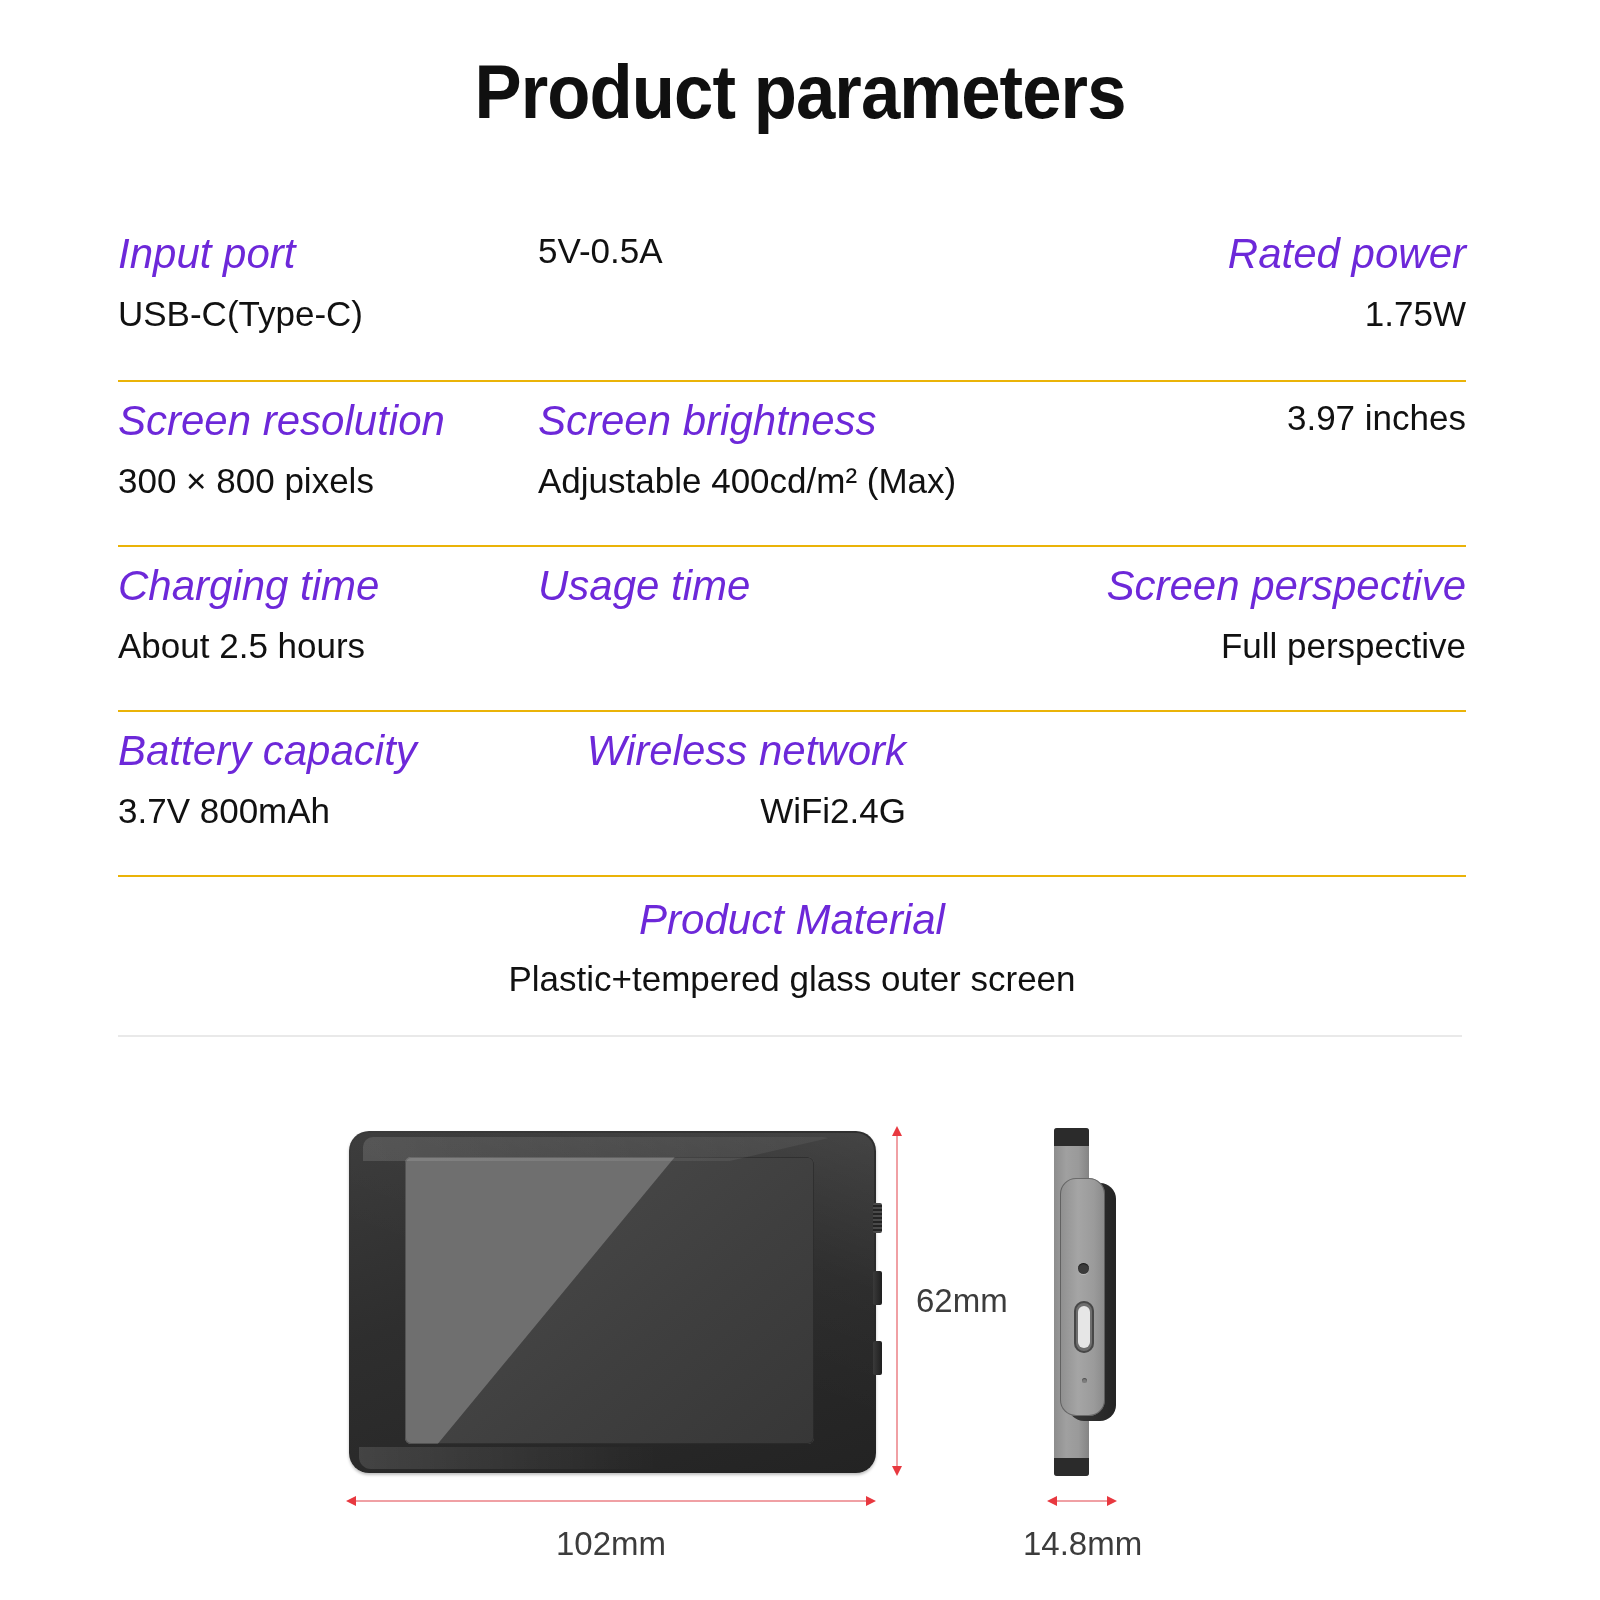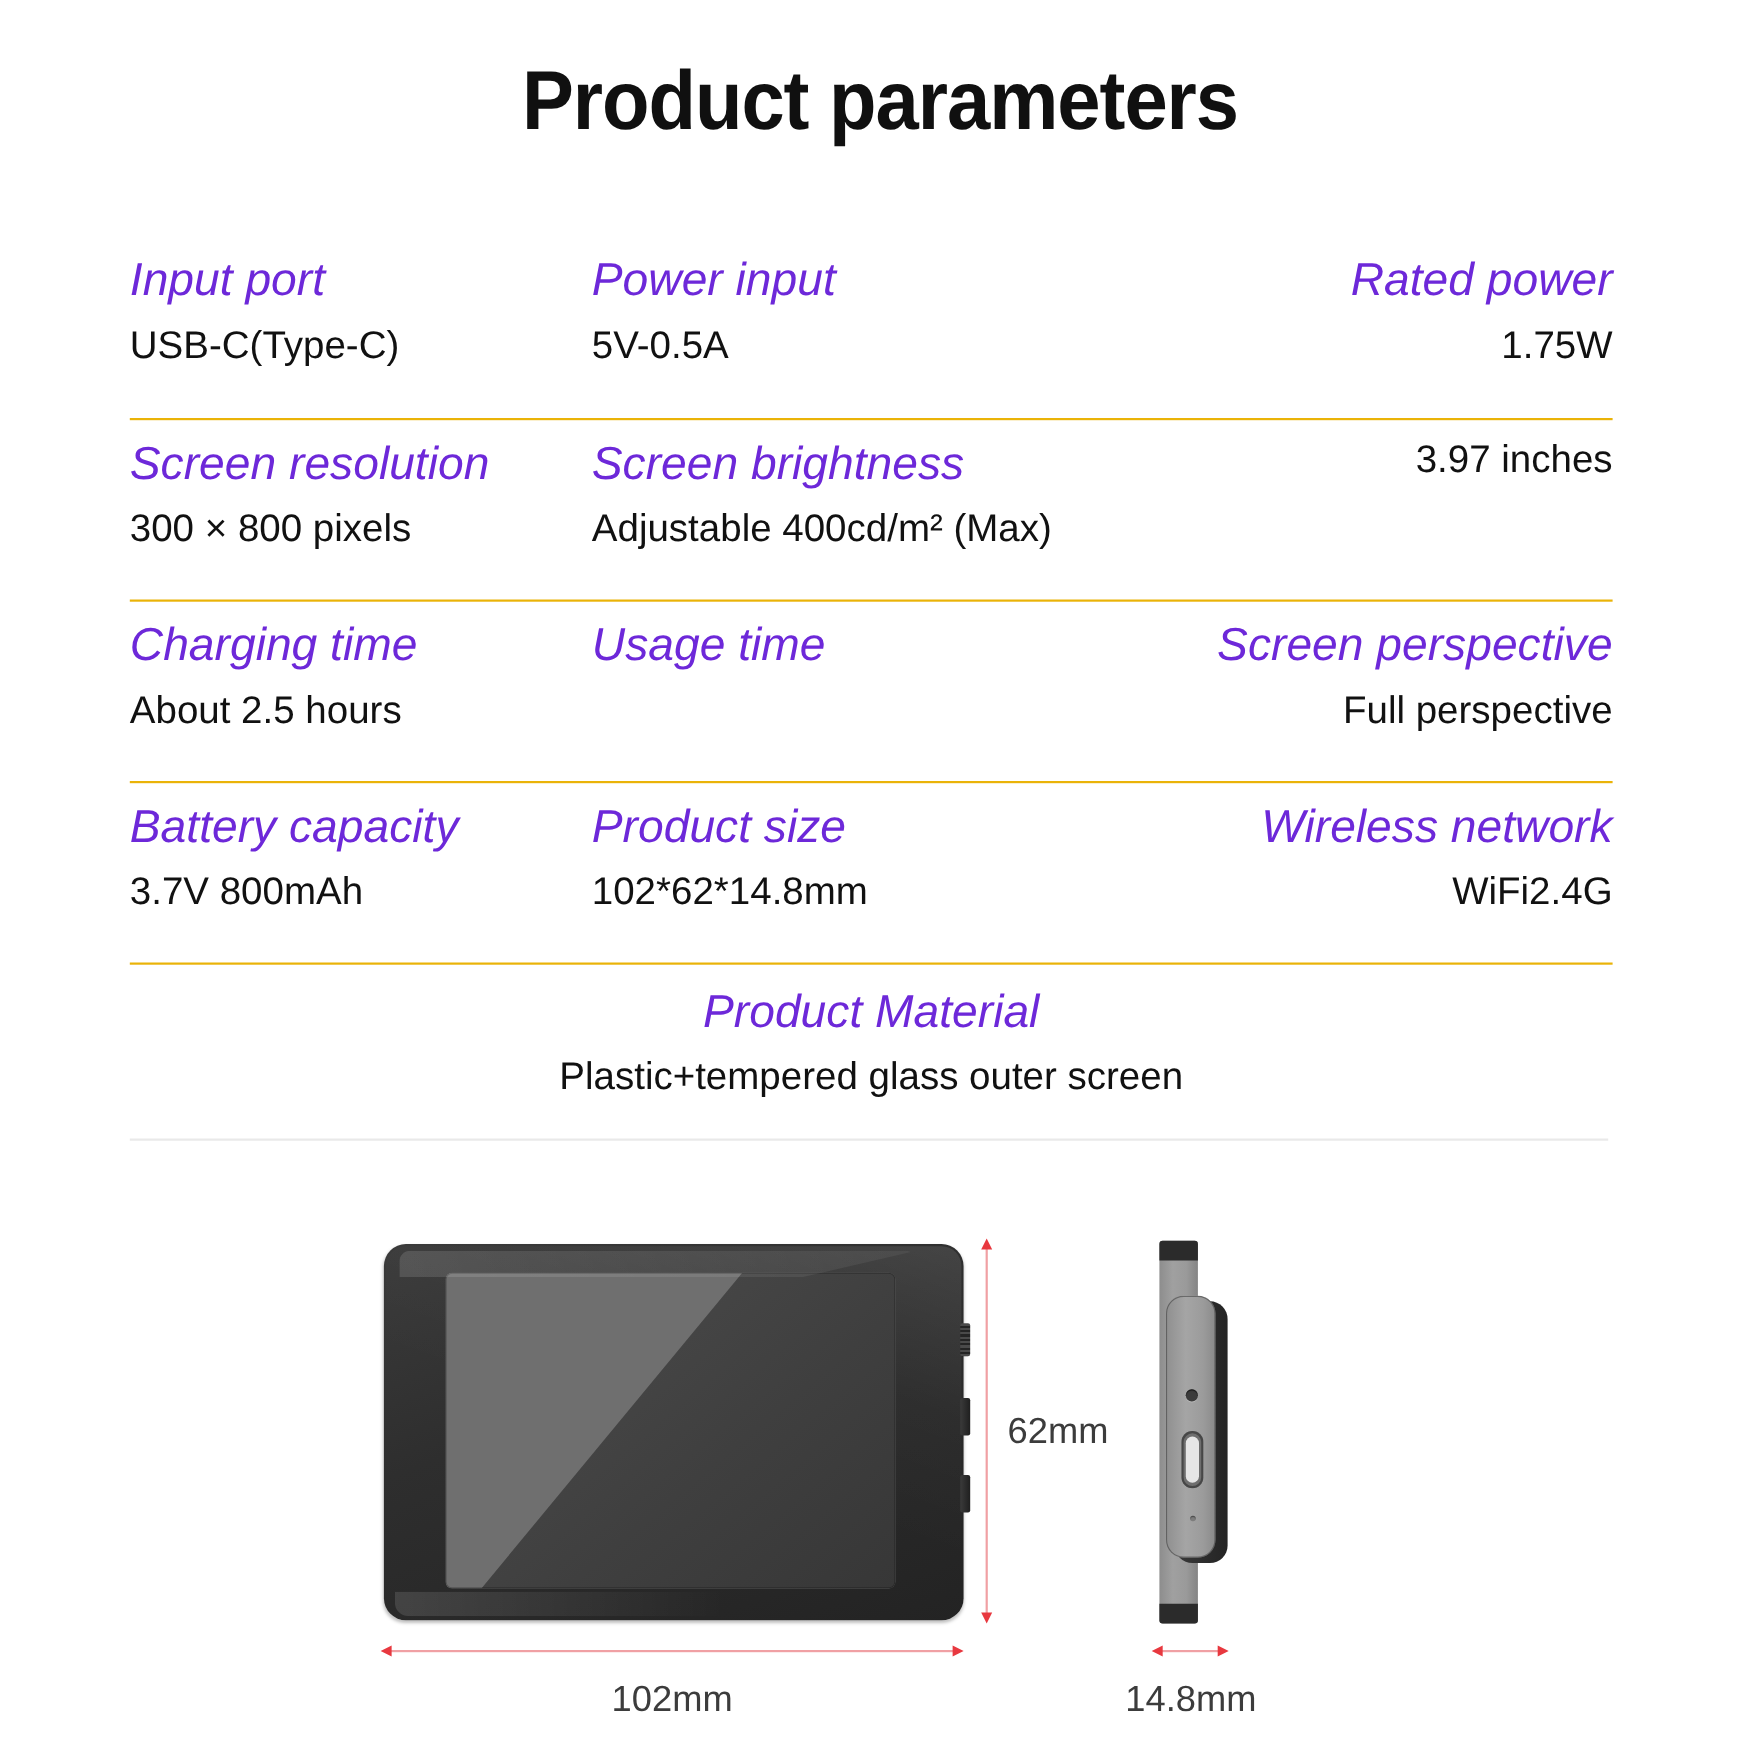--- a/index.html
+++ b/index.html
@@ -356,21 +356,20 @@
   <div class="title">Product parameters</div>
 
   <div class="spec-table">
 
     <div class="spec-row">
       <div class="spec-cell c1">
         <div class="spec-label">Input port</div>
         <div class="spec-value">USB-C(Type-C)</div>
       </div>
       <div class="spec-cell c2">
-        <div class="spec-label">Power input</div>
         <div class="spec-value">5V-0.5A</div>
       </div>
       <div class="spec-cell c3">
         <div class="spec-label">Rated power</div>
         <div class="spec-value">1.75W</div>
       </div>
     </div>
 
     <div class="spec-row">
       <div class="spec-cell c1">
@@ -397,24 +396,20 @@
       <div class="spec-cell c3">
         <div class="spec-label">Screen perspective</div>
         <div class="spec-value">Full perspective</div>
       </div>
     </div>
 
     <div class="spec-row">
       <div class="spec-cell c1">
         <div class="spec-label">Battery capacity</div>
         <div class="spec-value">3.7V 800mAh</div>
-      </div>
-      <div class="spec-cell c2">
-        <div class="spec-label">Product size</div>
-        <div class="spec-value">102*62*14.8mm</div>
       </div>
       <div class="spec-cell c3">
         <div class="spec-label">Wireless network</div>
         <div class="spec-value">WiFi2.4G</div>
       </div>
     </div>
 
     <div class="spec-row material">
       <div class="spec-label">Product Material</div>
       <div class="spec-value">Plastic+tempered glass outer screen</div>

